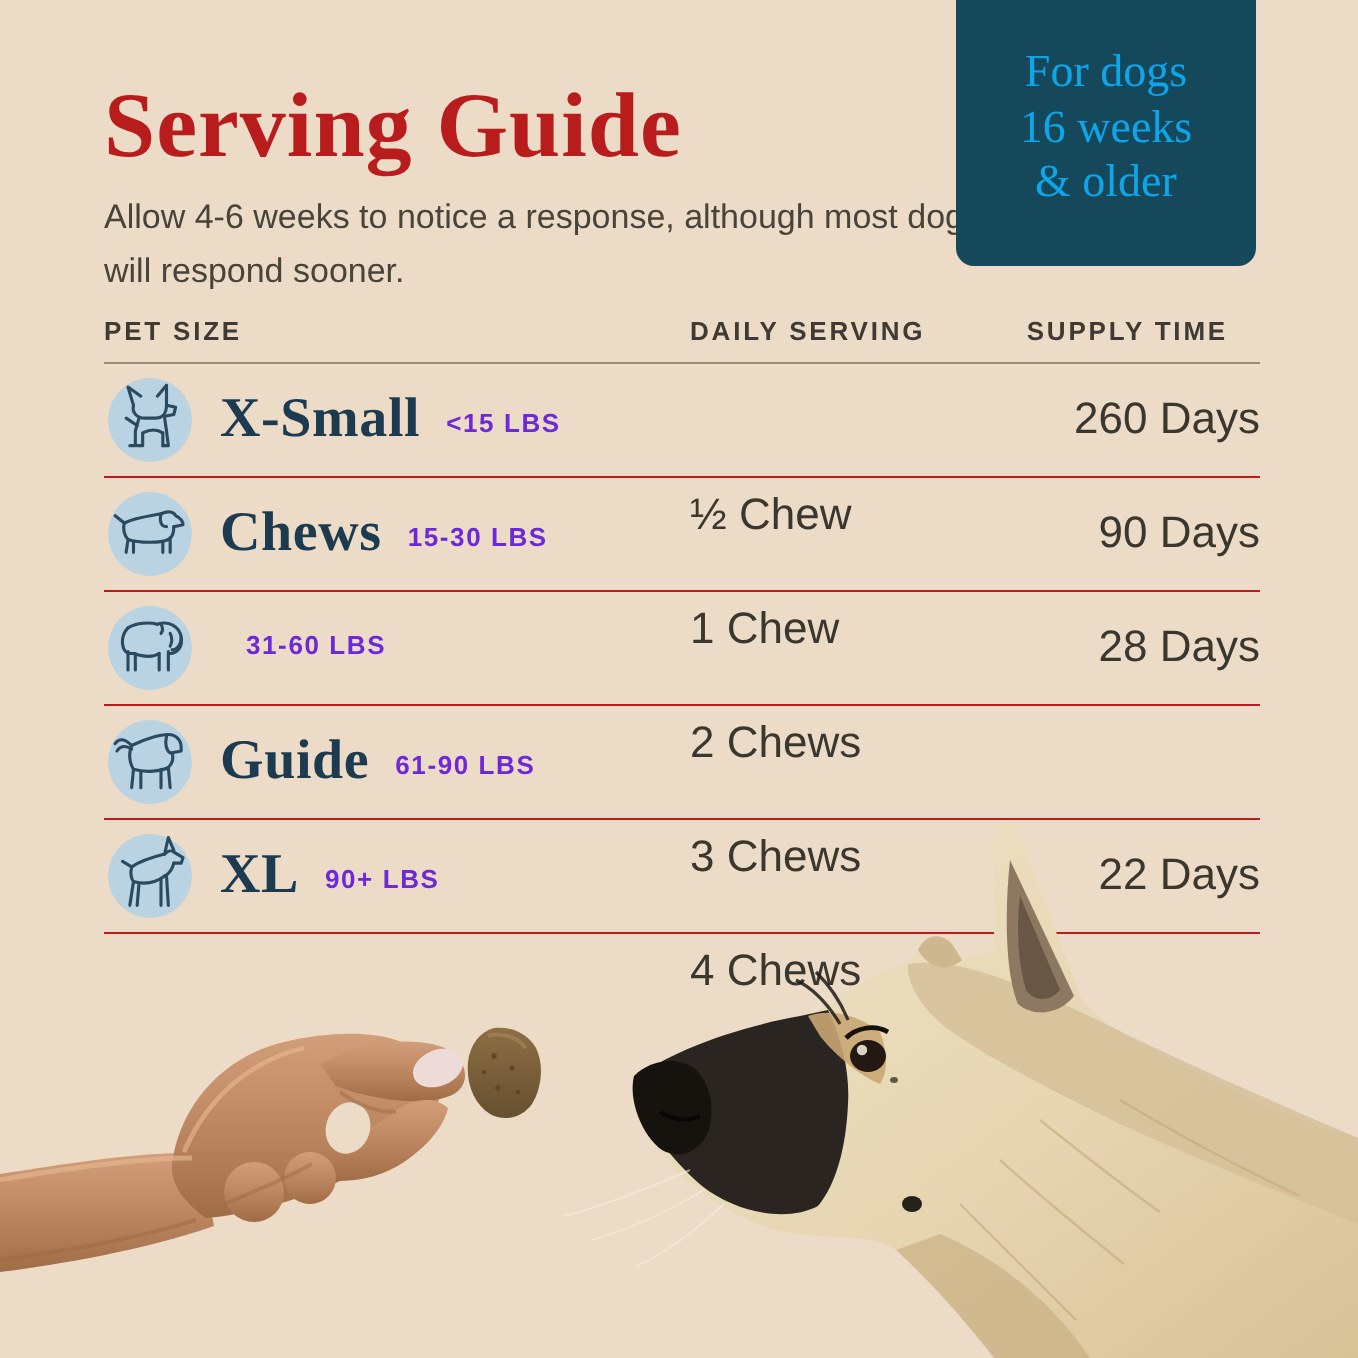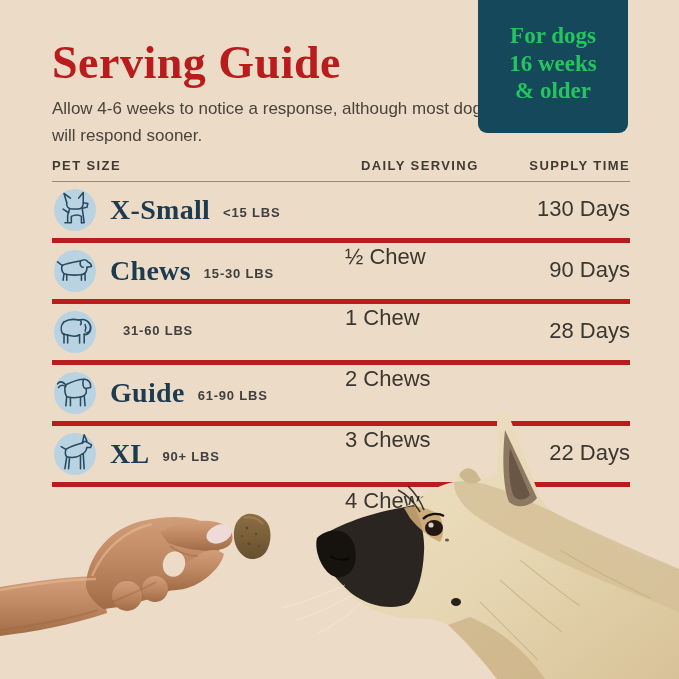--- a/index.html
+++ b/index.html
@@ -23,56 +23,56 @@
     font-size:17px;line-height:1.57;
     color:#49443b;
   }
   .badge{
     position:absolute;left:478px;top:0;width:150px;height:133px;
     background:#16485c;border-radius:0 0 9px 9px;
     display:flex;align-items:center;justify-content:center;
   }
   .badge-text{
     font-family:"Liberation Serif", serif;
-    font-weight:700;font-size:23px;line-height:1.2;
-    color:#22c55e;text-align:center;margin-top:-6px;
+    font-weight:400;font-size:23px;line-height:1.2;
+    color:#0ea5e9;text-align:center;margin-top:-6px;
   }
   
   .table{position:absolute;left:52px;top:156px;width:578px;}
   .thead{position:relative;height:25px;border-bottom:1px solid #9b8a76;}
   .th{
     position:absolute;top:2px;
     font-size:13px;font-weight:600;letter-spacing:1.4px;
     color:#3f3b33;text-transform:uppercase;white-space:nowrap;
   }
   .th.c1{left:0;}
-  .th.c2{left:309px;}
-  .th.c3{right:0;}
+  .th.c2{left:293px;}
+  .th.c3{right:16px;}
   .row{
-    position:relative;height:56px;border-bottom:5px solid #b91c1c;
+    position:relative;height:56px;border-bottom:1px solid #b91c1c;
   }
   .pet{
     position:absolute;left:2px;top:0;height:100%;
     display:flex;align-items:center;gap:14px;
   }
   .icon-circle{
     width:42px;height:42px;border-radius:50%;
     background:#b9d3e2;flex:0 0 auto;
     display:flex;align-items:center;justify-content:center;
     overflow:visible;
   }
   .icon-circle svg{overflow:visible;display:block;}
   .dogicon path{fill:none;stroke:#2a4a60;stroke-width:1.7;stroke-linecap:round;stroke-linejoin:round;}
   .size-name{
     font-family:"Liberation Serif", serif;
     font-size:28px;font-weight:600;color:#1d3b50;letter-spacing:.3px;
   }
   .size-weight{
     font-size:13px;font-weight:700;letter-spacing:.8px;
-    color:#404040;margin-left:13px;position:relative;top:-2px;
+    color:#6d28d9;margin-left:13px;position:relative;top:-2px;
   }
   .pet-label{display:flex;align-items:baseline;}
   .c-serving{
     position:absolute;left:293px;top:50%;transform:translateY(-52%);
     font-size:22px;color:#3a372f;white-space:nowrap;margin-top:48px;
   }
   .c-supply{
     position:absolute;right:0;top:50%;transform:translateY(-52%);
     font-size:22px;color:#3a372f;white-space:nowrap;
   }
@@ -118,21 +118,21 @@
             <path d="M34 38 L33 30 L32 23 M34 38 L31 38"></path>
             <path d="M17 27 L11 23"></path>
           </svg>
         </span>
         <span class="pet-label">
           <span class="size-name">X-Small</span>
           <span class="size-weight">&lt;15 LBS</span>
         </span>
       </div>
       <span class="c-serving">½ Chew</span>
-      <span class="c-supply">130 Days</span>
+      <span class="c-supply">260 Days</span>
     </div>
 
     <div class="row">
       <div class="pet">
         <span class="icon-circle">
           <svg class="dogicon" width="44" height="44" viewBox="0 0 48 48">
             <path d="M30 13 C34 11 37 12 38 14 C40 15 42 17 42 19 L37 20"></path>
             <path d="M30 13 C29 17 30 20 33 20"></path>
             <path d="M10 18 C16 15 25 14 30 13"></path>
             <path d="M10 18 C9 21 10 25 12 27 C18 29 30 29 34 27"></path>

